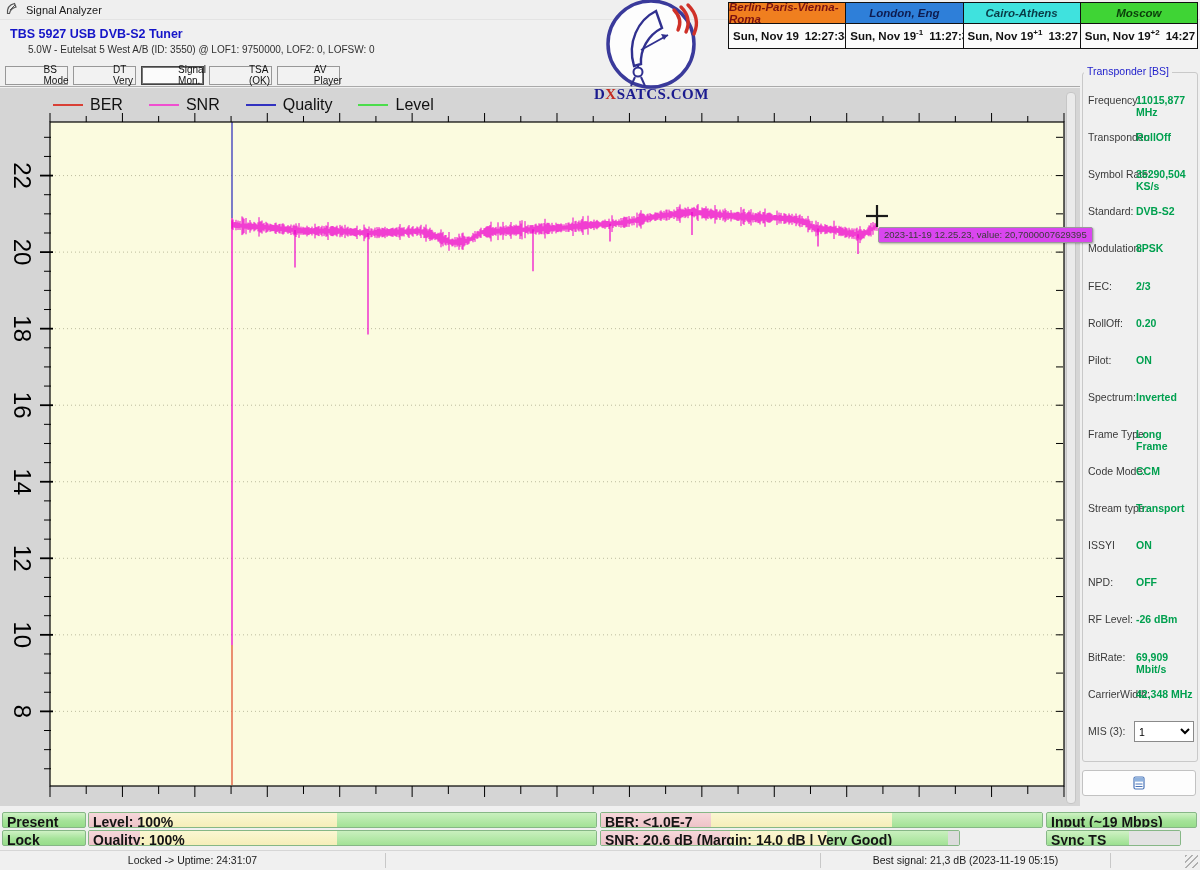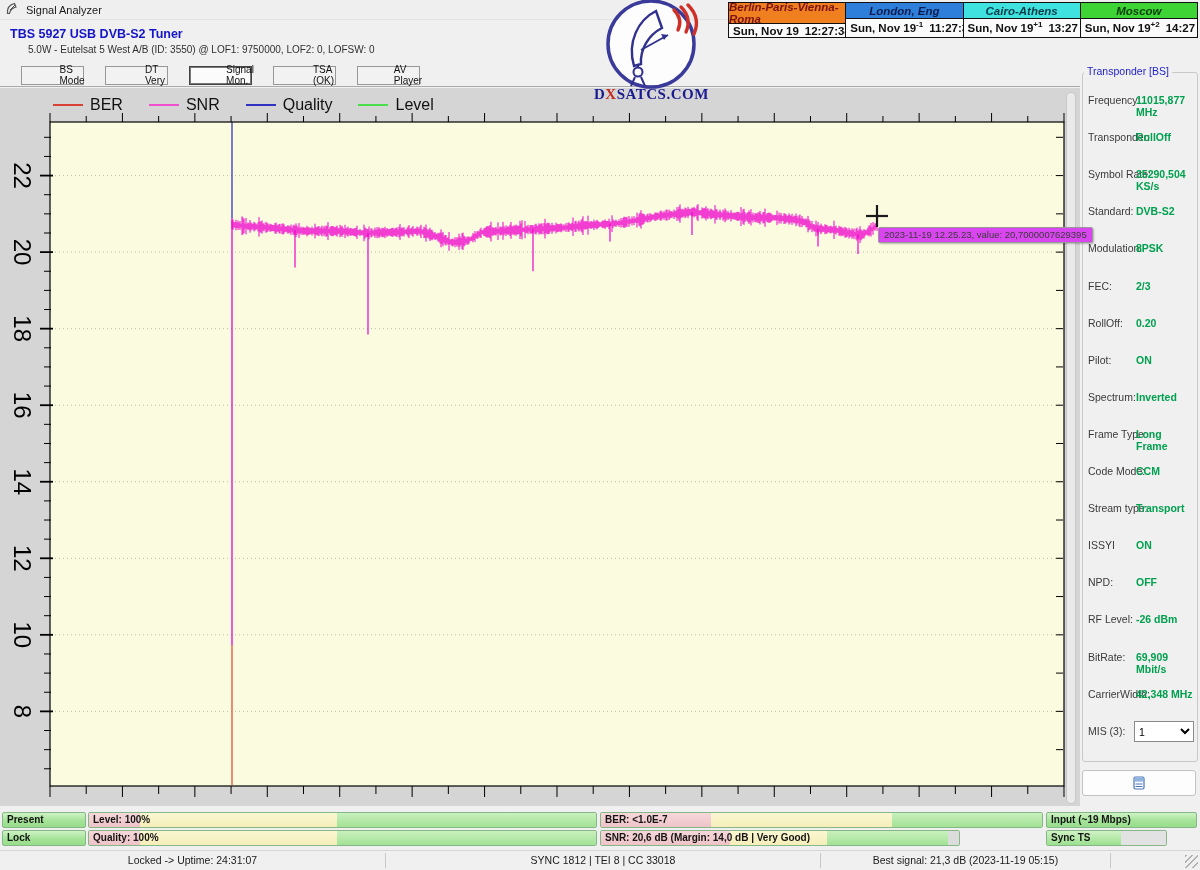--- a/index.html
+++ b/index.html
@@ -10,37 +10,37 @@
   
   .titlebar { position:absolute; left:0; top:0; width:1200px; height:20px; background:#efefef; border-bottom:1px solid #e3e3e3; display:flex; align-items:center; }
   .titlebar .appicon { margin-left:6px; }
   .titlebar .apptitle { margin-left:7px; font-size:11px; color:#1a1a1a; }
 
   
   .dev-title { position:absolute; left:10px; top:27px; font-size:12.5px; font-weight:bold; color:#1515c8; }
   .dev-sub { position:absolute; left:28px; top:44px; font-size:10px; color:#303030; }
 
   
-  .clocks { position:absolute; left:728px; top:2px; width:470px; height:36px; display:flex; border:1px solid #111; background:#be185d; }
+  .clocks { position:absolute; left:728px; top:2px; width:470px; height:47px; display:flex; border:1px solid #111; background:#be185d; }
   .clock-col { flex:1; display:flex; flex-direction:column; border-right:1px solid #111; }
   .clock-col:last-child { border-right:none; }
   .clock-head { height:21px; border-bottom:1px solid #111; font-size:11.5px; font-weight:bold; font-style:italic; display:flex; align-items:center; justify-content:center; }
   .clock-body { height:24px; background:#fbfbfb; display:flex; align-items:center; font-size:11.5px; font-weight:bold; color:#111; padding:0 4px; }
   .clock-date { flex:0 0 auto; }
   .clock-spacer { flex:1; }
   .clock-off { font-size:8px; font-weight:bold; position:relative; top:-4px; margin-right:6px; }
   .clock-time { flex:0 0 auto; }
 
   
   .logo { position:absolute; left:594px; top:-2px; width:115px; height:106px; z-index:5; }
   .logo-text { position:absolute; left:0; top:88px; width:115px; font-family:"Liberation Serif", serif; font-weight:bold; font-size:15px; letter-spacing:0.5px; }
 
   
   .tabbar { position:absolute; left:0; top:64px; width:1080px; height:23px; border-bottom:1px solid #aaa; display:flex; align-items:center; }
-  .tab { width:63px; height:19px; margin-left:21px; background:#f2f2f2; border:1px solid #989898; font-size:10px; color:#111; display:flex; align-items:center; justify-content:center; cursor:default;padding-left:39px; }
+  .tab { width:63px; height:19px; margin-left:5px; background:#f2f2f2; border:1px solid #989898; font-size:10px; color:#111; display:flex; align-items:center; justify-content:center; cursor:default;padding-left:39px; }
   .tab.active { background:#fbfbfb; border:1px solid #444; box-shadow:inset 0 0 0 1px #777; }
 
   
   .chartbg { position:absolute; left:0; top:88px; width:1080px; height:718px; background:#d5d5d5; }
   .legend { position:absolute; left:53px; top:95px; display:flex; align-items:center; height:20px; }
   .legend-item { display:flex; align-items:center; margin-right:26px; }
   .legend-line { width:30px; height:2px; margin-right:7px; }
   .legend-label { font-size:16px; color:#111; }
   #chart-svg { position:absolute; left:0; top:0; z-index:2; }
   .vstrip { position:absolute; left:1066px; top:92px; width:10px; height:712px; background:#eaeaea; border:1px solid #c6c6c6; border-radius:4px; }
@@ -51,21 +51,21 @@
   .tp-box { position:absolute; left:2px; top:16px; width:116px; height:690px; border:1px solid #c9c9c9; border-radius:3px; }
   .tp-legend { position:absolute; left:4px; top:9px; background:#f0f0f0; padding:0 3px; font-size:10.5px; color:#2222cc; z-index:2; }
   .tp-row { position:absolute; left:0; width:112px; height:14px; font-size:10.5px; }
   .tp-label { position:absolute; left:5px; color:#3a3a3a; }
   .tp-value { position:absolute; left:53px; color:#00a04f; font-weight:bold; }
   .mis-row { position:absolute; left:0; top:652px; width:112px; height:22px; font-size:10.5px; }
   .mis-select { position:absolute; left:51px; top:-4px; width:60px; height:21px; font-size:10.5px; font-family:"Liberation Sans",sans-serif; background:#fff; border:1px solid #8a8a8a; }
   .db-btn { position:absolute; left:2px; top:714px; width:114px; height:26px; background:#fdfdfd; border:1px solid #c2c2c2; border-radius:3px; display:flex; align-items:center; justify-content:center; cursor:default; }
 
   
-  .meter { position:absolute; height:16px; border:1px solid #86b786; border-radius:2px; overflow:hidden; font-size:10px; font-weight:600; color:#141414; }
+  .meter { position:absolute; height:16px; border:1px solid #86b786; border-radius:2px; overflow:hidden; font-size:14px; font-weight:600; color:#141414; }
   .meter .lbl { position:absolute; left:4px; top:1px; z-index:3; white-space:nowrap; }
   .seg { position:absolute; top:0; bottom:0; }
   .seg.pink  { background:linear-gradient(180deg,#f6d7da,#eec3c8); }
   .seg.yellow{ background:linear-gradient(180deg,#fbf7d2,#f5eeb9); }
   .seg.green { background:linear-gradient(180deg,#c9f0be,#a3e296); }
   .seg.gray  { background:#dcdcdc; }
   .meter.solid { background:linear-gradient(180deg,#cff2c4 0%,#a5e399 55%,#97dd8a 100%); }
 
   
   .statusbar { position:absolute; left:0; top:850px; width:1200px; height:20px; background:#f0f0f0; border-top:1px solid #d6d6d6; font-size:10.5px; color:#1a1a1a; }
@@ -431,29 +431,28 @@
       <div class="seg green" style="left:49%; width:51%;"></div>
     <span class="lbl">Quality: 100%</span>
   </div>
   <div class="meter" style="left:600px; top:830px; width:360px;">
     <div class="seg pink" style="left:0; width:36%;"></div>
       <div class="seg yellow" style="left:36%; width:27%;"></div>
       <div class="seg green" style="left:63%; width:34%;"></div>
       <div class="seg gray" style="left:97%; width:3%;"></div>
     <span class="lbl">SNR: 20,6 dB (Margin: 14,0 dB | Very Good)</span>
   </div>
-  <div class="meter" style="left:1046px; top:830px; width:121px;">
+  <div class="meter" style="left:1046px; top:830px; width:135px;">
     <div class="seg green" style="left:0; width:62%; background:linear-gradient(180deg,#cff2c4,#9ce090);"></div>
       <div class="seg gray" style="left:62%; width:38%; background:#e2e2e2;"></div>
     <span class="lbl">Sync TS</span>
   </div>
 
   <div class="statusbar">
     <div class="sb-sec" style="left:0; width:385px;">Locked -&gt; Uptime: 24:31:07</div>
     <div class="sb-sep" style="left:385px;"></div>
-    <div class="sb-sec" style="left:386px; width:434px;">SYNC 1812 | TEI 8 | CC 33018</div>
     <div class="sb-sep" style="left:820px;"></div>
     <div class="sb-sec" style="left:821px; width:289px;">Best signal: 21,3 dB (2023-11-19 05:15)</div>
     <div class="sb-sep" style="left:1110px;"></div>
     <div class="grip"></div>
   </div>
 
 </div>
 
 </body></html>

